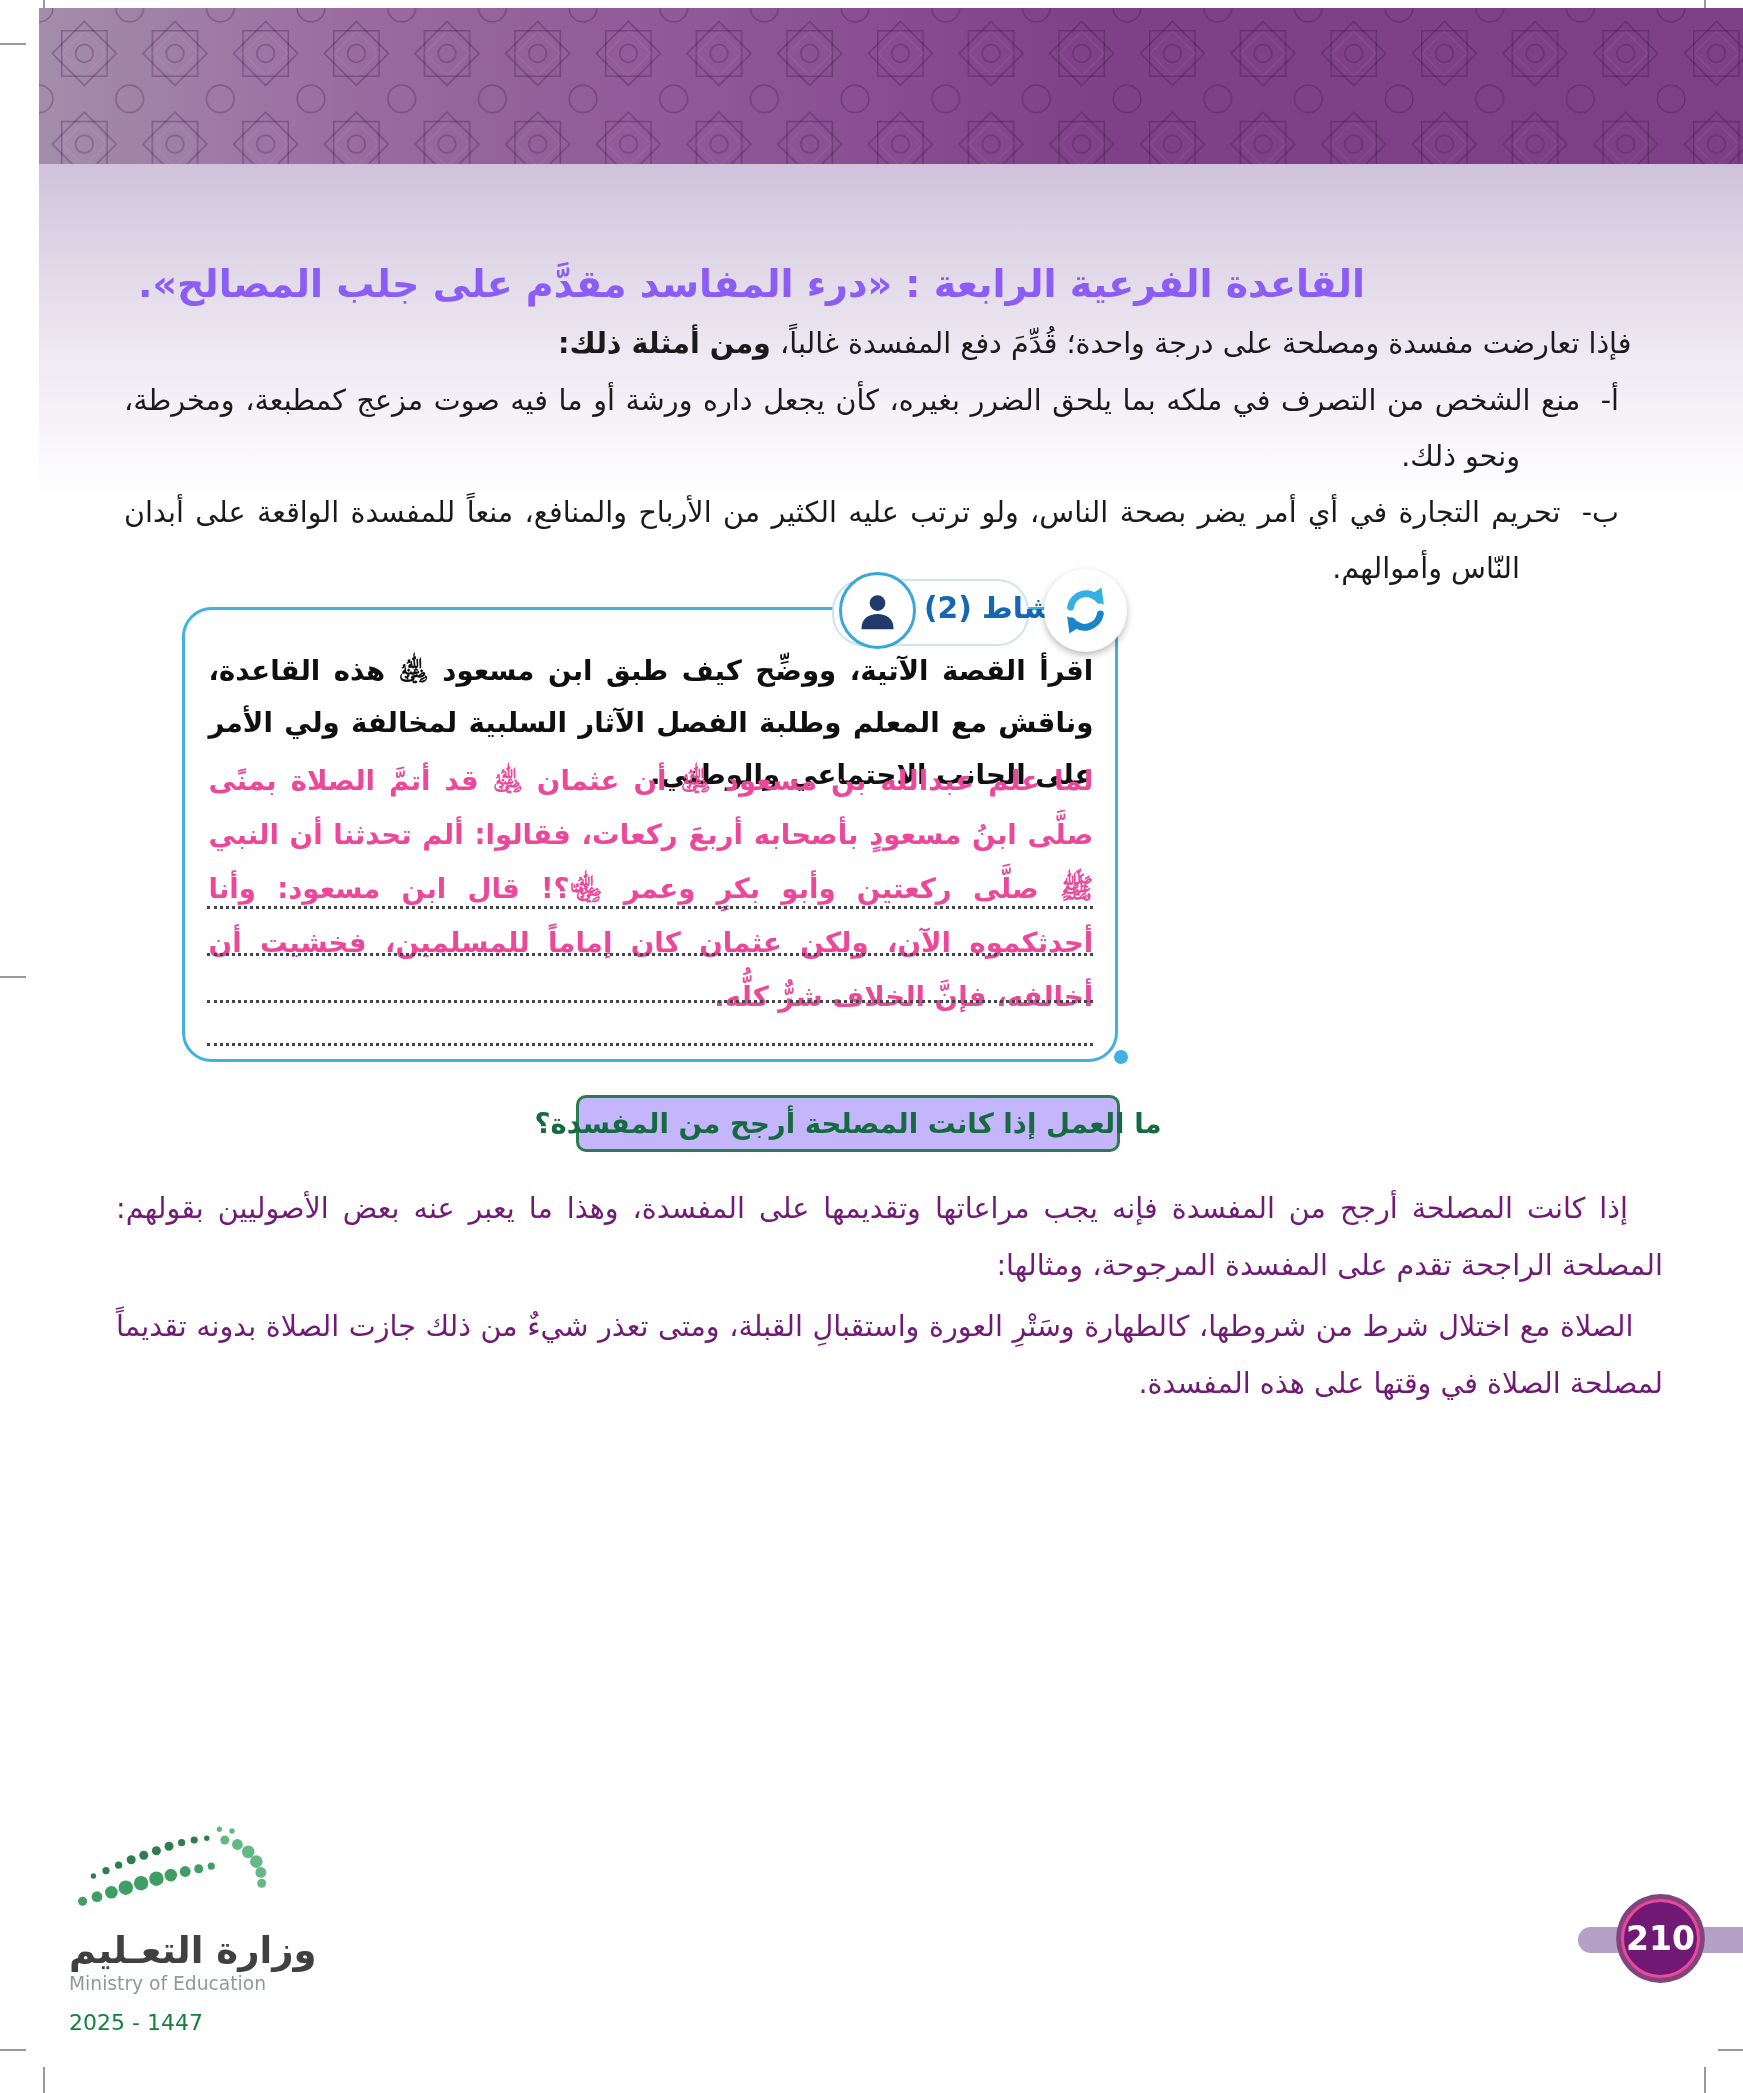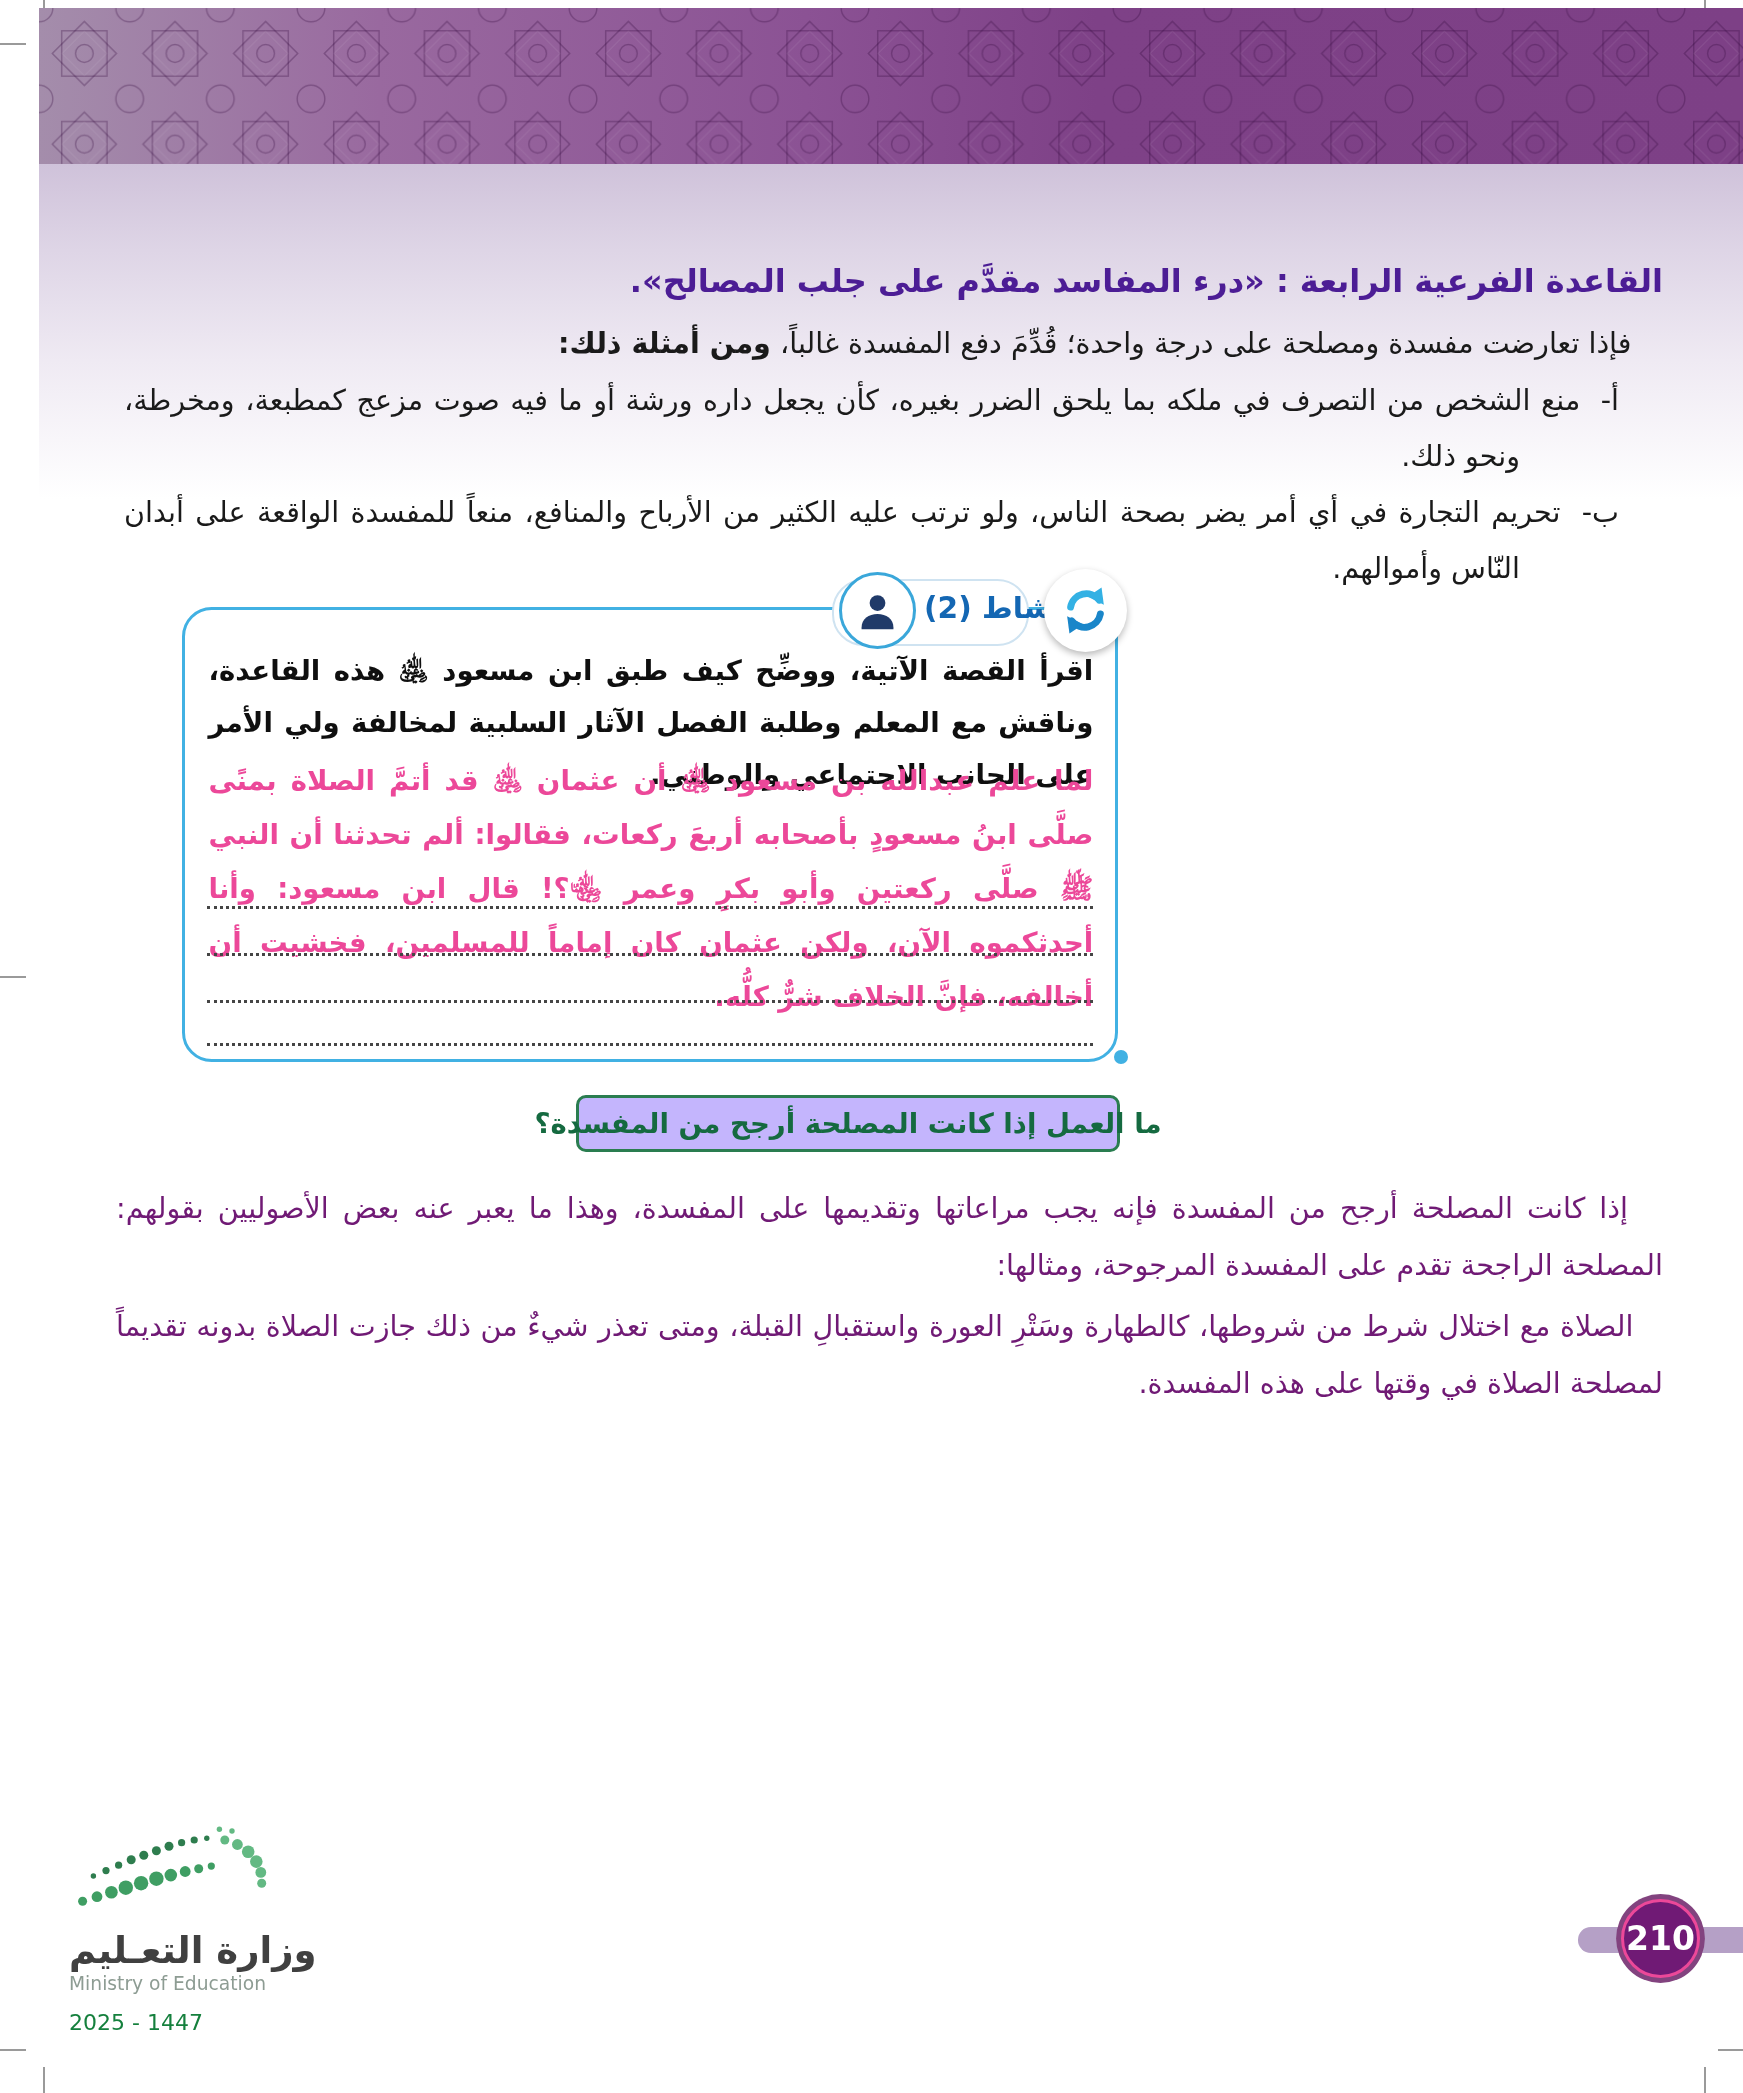--- a/index.html
+++ b/index.html
@@ -7,22 +7,22 @@
         font-family:"DejaVu Sans",sans-serif;color:#1a1a1a;}
 
   
   .banner{position:absolute;left:39px;right:0;top:7.9px;height:156px;
           background:linear-gradient(90deg,#a48dab 0%,#99699f 20%,#8b5294 45%,#7e4187 62%,#7d4086 100%);}
   .banner svg{position:absolute;left:0;top:0;width:100%;height:100%;}
   .fade{position:absolute;left:39px;right:0;top:164px;height:394px;
         background:linear-gradient(180deg,#cfc2da 0%,#ded5e6 22%,#efeaf3 50%,#ffffff 85%);}
 
   
-  .heading{position:absolute;top:262px;right:81px;left:138px;direction:rtl;text-align:right;
-           font-weight:bold;font-size:32px;color:#4c1d95;}
+  .heading{position:absolute;top:262px;right:81px;left:138px;direction:rtl;text-align:left;
+           font-weight:bold;font-size:38px;color:#8b5cf6;}
   .intro{position:absolute;top:317px;right:81px;left:138px;direction:rtl;text-align:right;
          font-size:28.6px;line-height:53px;padding-right:31.5px;}
   .intro b{font-weight:bold;}
   .examples{position:absolute;top:372px;right:81px;left:124px;direction:rtl;
             font-size:28.6px;line-height:56px;text-align:justify;}
   .example{padding-right:143px;text-indent:-99px;}
   .example .marker{font-weight:normal;margin-left:9.9px;}
 
   
   .activity{position:absolute;left:182px;top:607px;width:936px;height:455px;

